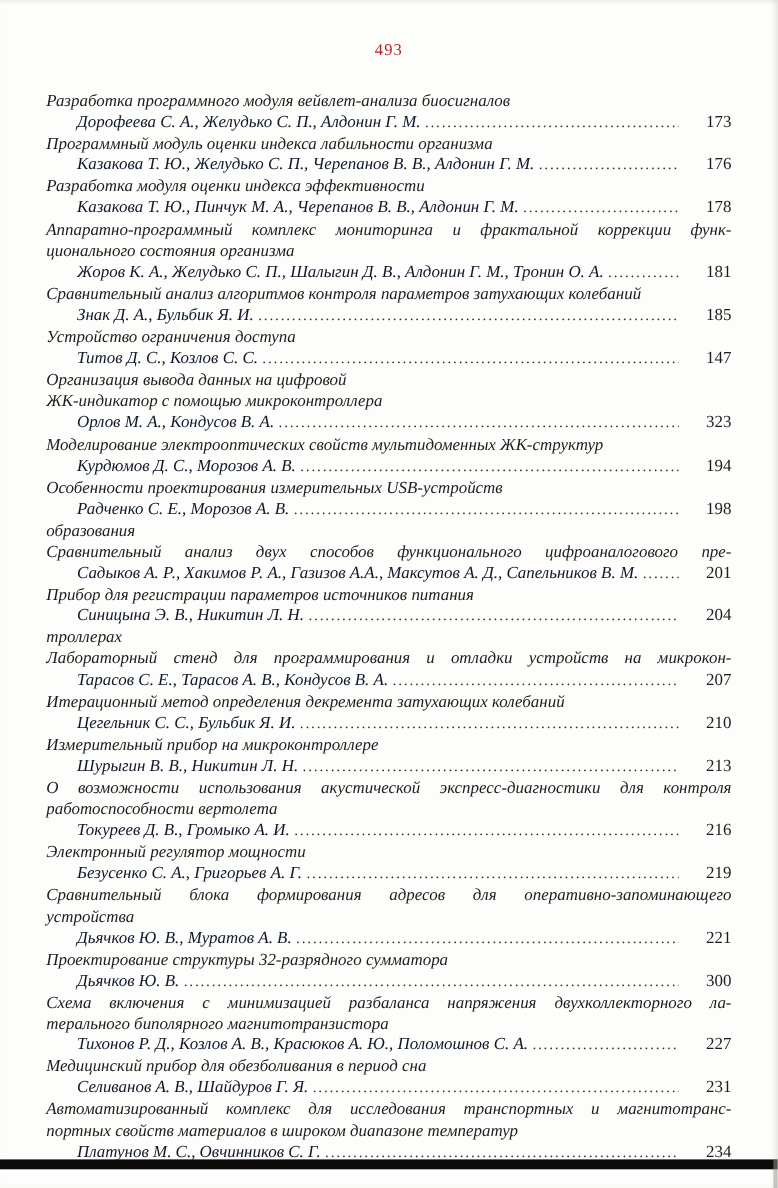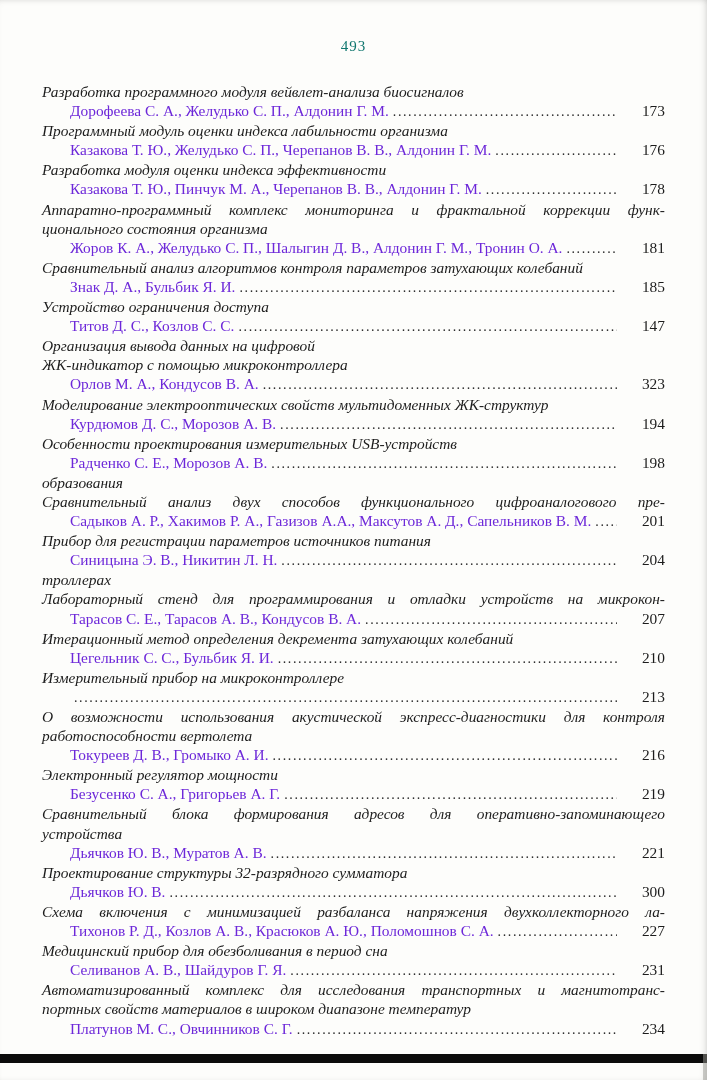--- a/index.html
+++ b/index.html
@@ -15,21 +15,21 @@
     position: absolute;
     inset: 0;
     background: #fdfdfb;
     box-shadow: inset -4px 0 8px -5px rgba(0,0,0,0.25), inset 0 4px 8px -6px rgba(0,0,0,0.15);
   }
   .page-number {
     text-align: center;
     padding-top: 38px;
     font-size: 15px;
     letter-spacing: 1px;
-    color: #0f766e;
+    color: #b91c1c;
   }
   .toc {
     margin: 27px 42px 0 42px;
     font-size: 15.4px;
     line-height: 19.1px;
   }
   .entry { }
   .title-line {
     color: #1c1c1c;
     font-style: italic;
@@ -37,22 +37,23 @@
   .title-line.just {
     text-align: justify;
     text-align-last: justify;
   }
   .authors-row {
     display: flex;
     align-items: baseline;
     padding-left: 28px;
   }
   .authors {
+    font-style: italic;
     white-space: nowrap;
-    color: #6d28d9;
+    color: #0f172a;
   }
   .leader {
     flex: 1;
     overflow: hidden;
     white-space: nowrap;
     margin: 0 4px;
     min-width: 12px;
   }
   .leader::after {
     content: "....................................................................................................................................................";
@@ -195,20 +196,21 @@
         <div class="title-line">Итерационный метод определения декремента затухающих колебаний</div>
         <div class="authors-row">
           <span class="authors">Цегельник С. С., Бульбик Я. И.</span>
           <span class="leader"></span>
           <span class="page-ref">210</span>
         </div>
       </div>
       <div class="entry">
         <div class="title-line">Измерительный прибор на микроконтроллере</div>
         <div class="authors-row">
+          <span class="authors">Шурыгин В. В., Никитин Л. Н.</span>
           <span class="leader"></span>
           <span class="page-ref">213</span>
         </div>
       </div>
       <div class="entry">
         <div class="title-line just">О возможности использования акустической экспресс-диагностики для контроля</div>
         <div class="title-line">работоспособности вертолета</div>
         <div class="authors-row">
           <span class="authors">Токуреев Д. В., Громыко А. И.</span>
           <span class="leader"></span>
@@ -235,20 +237,21 @@
       <div class="entry">
         <div class="title-line">Проектирование структуры 32-разрядного сумматора</div>
         <div class="authors-row">
           <span class="authors">Дьячков Ю. В.</span>
           <span class="leader"></span>
           <span class="page-ref">300</span>
         </div>
       </div>
       <div class="entry">
         <div class="title-line just">Схема включения с минимизацией разбаланса напряжения двухколлекторного ла-</div>
+        <div class="title-line">терального биполярного магнитотранзистора</div>
         <div class="authors-row">
           <span class="authors">Тихонов Р. Д., Козлов А. В., Красюков А. Ю., Поломошнов С. А.</span>
           <span class="leader"></span>
           <span class="page-ref">227</span>
         </div>
       </div>
       <div class="entry">
         <div class="title-line">Медицинский прибор для обезболивания в период сна</div>
         <div class="authors-row">
           <span class="authors">Селиванов А. В., Шайдуров Г. Я.</span>

